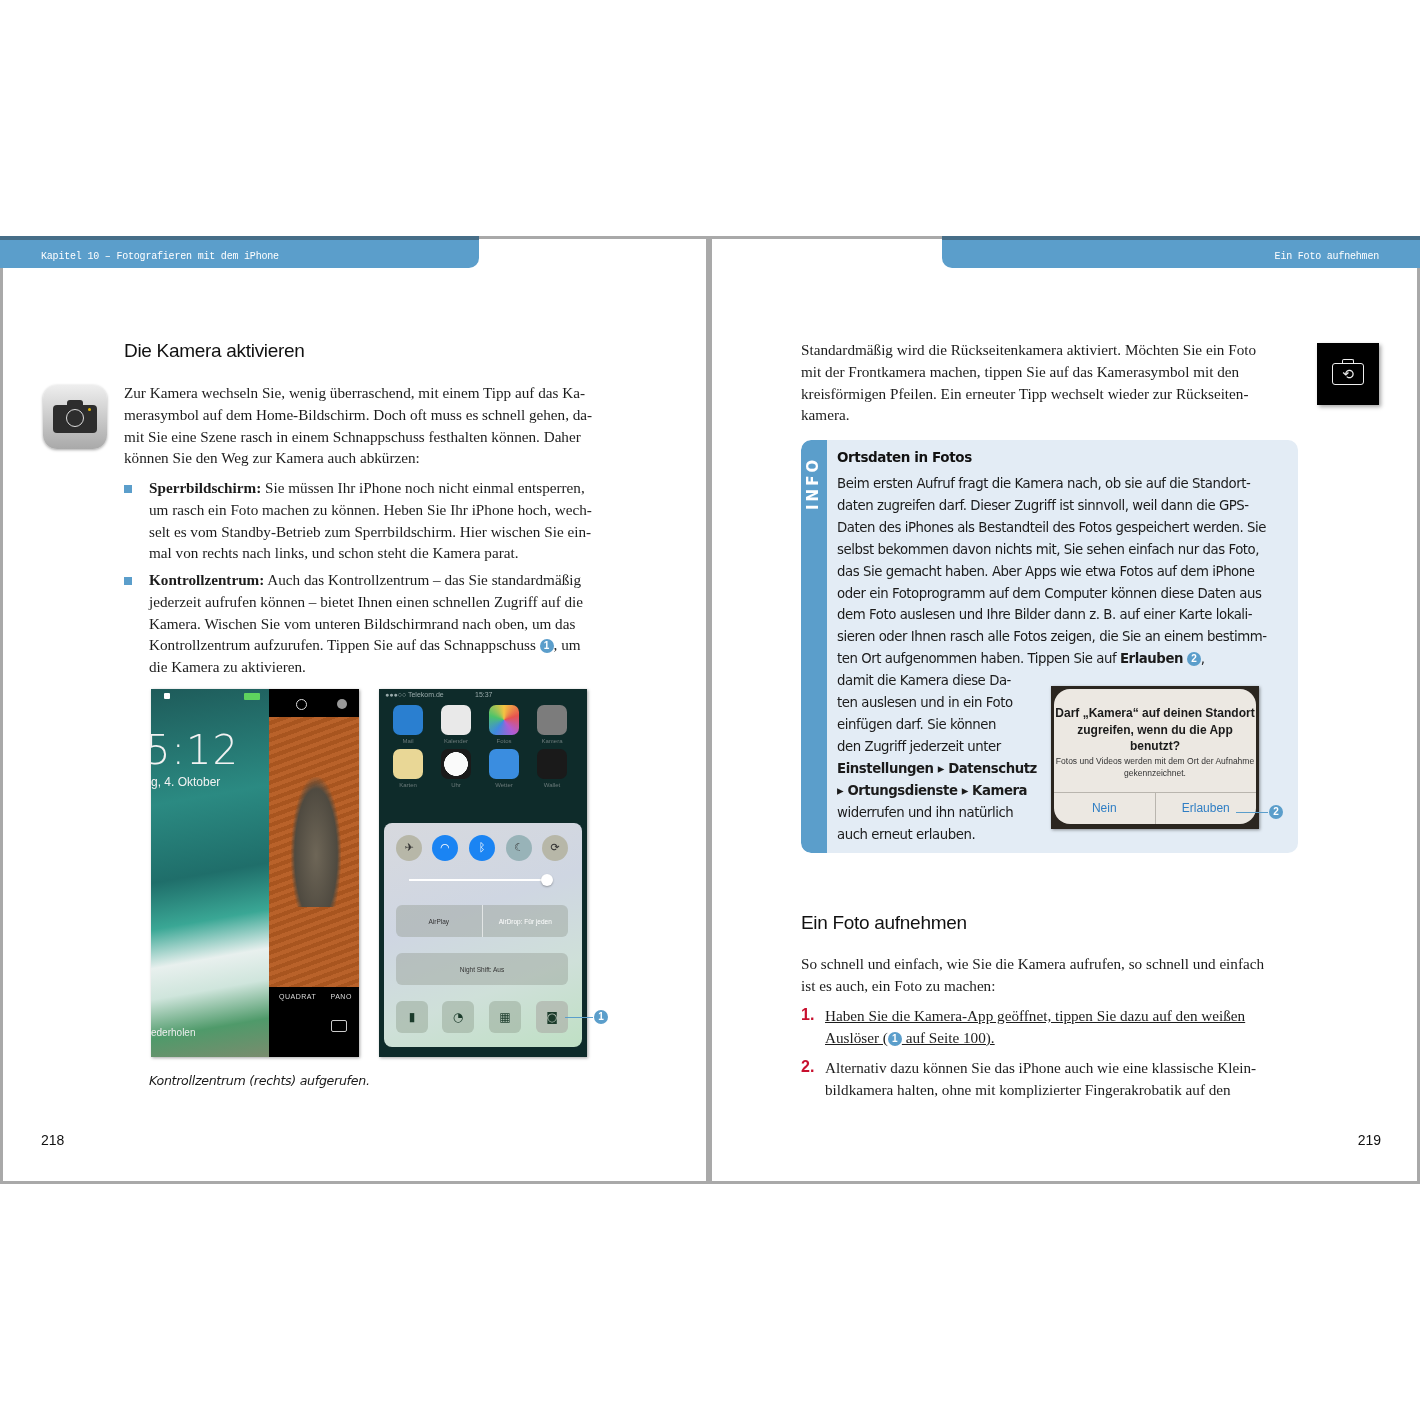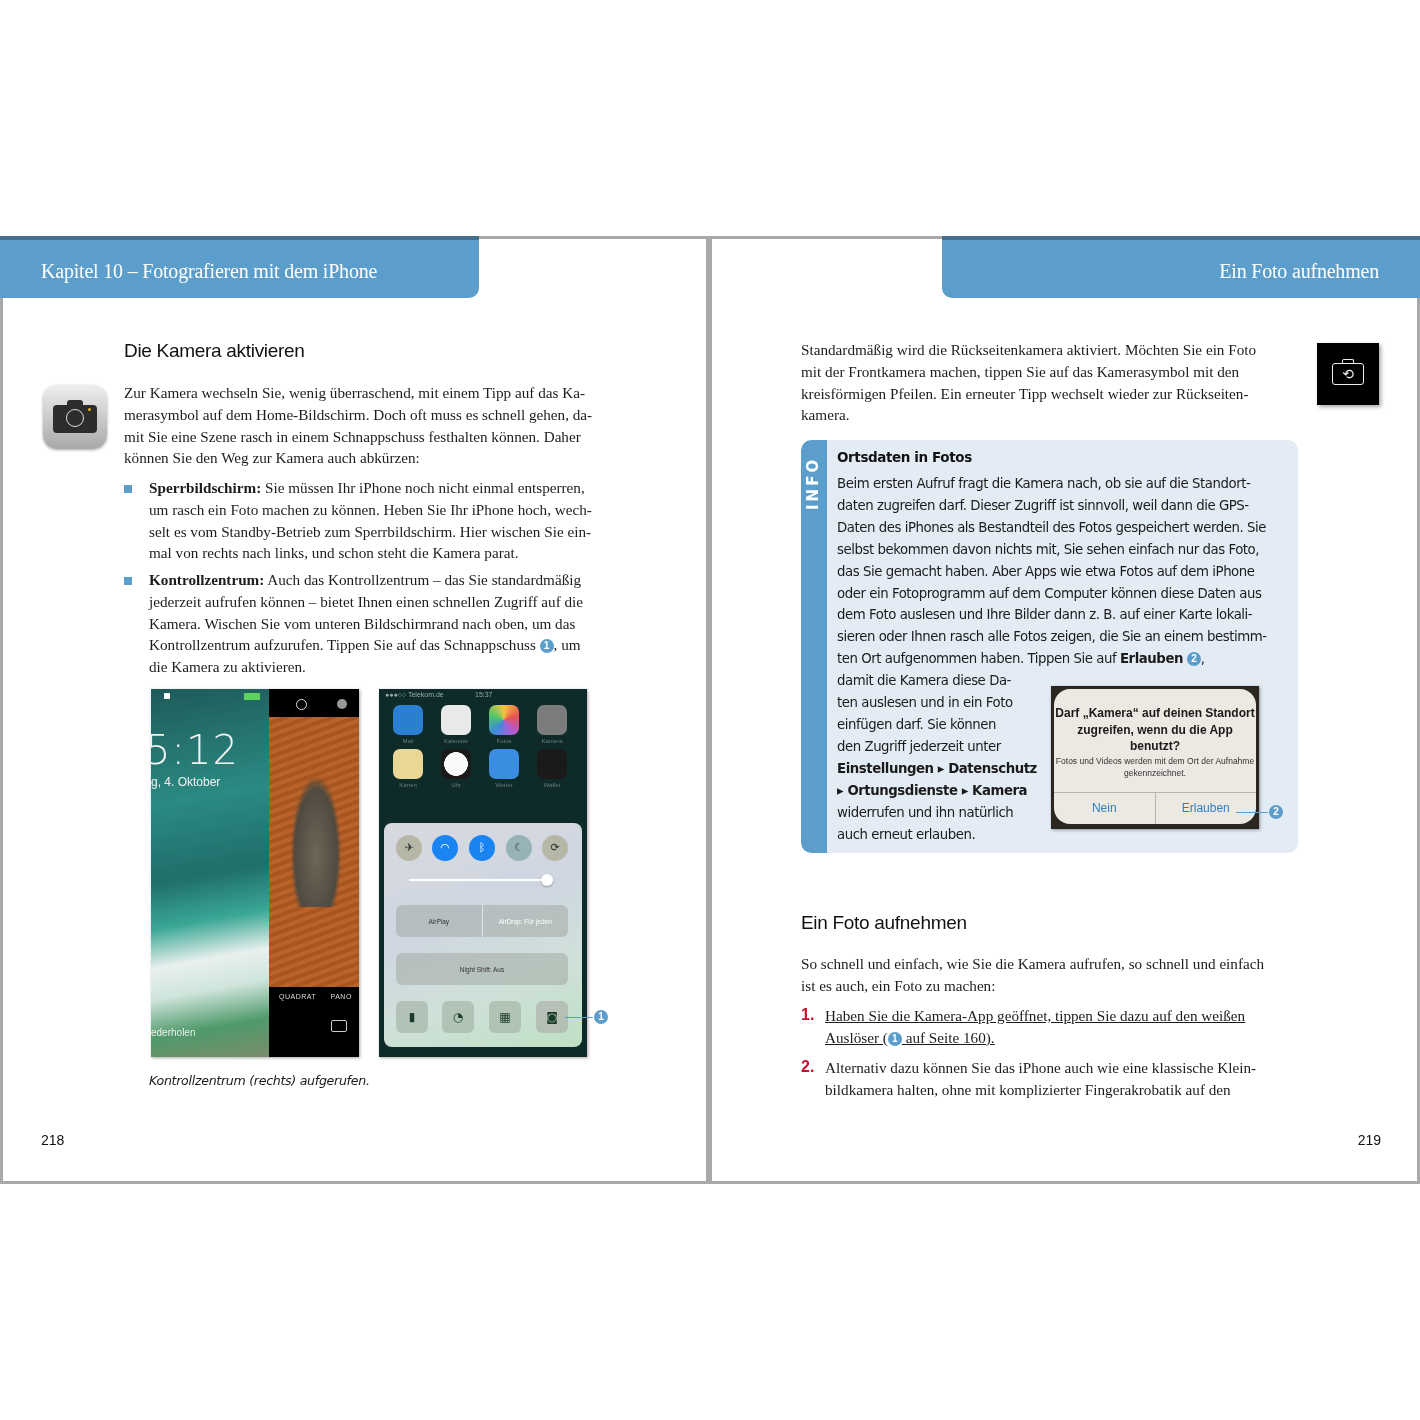--- a/index.html
+++ b/index.html
@@ -8,22 +8,22 @@
 
   .page {
     position: absolute; top: 236px; height: 948px; background: #fff;
     border-top: 3px solid #a9a9a9; border-bottom: 3px solid #a9a9a9;
   }
   .page.left { left: 0; width: 709px; border-left: 3px solid #a9a9a9; border-right: 3px solid #a9a9a9; }
   .page.right { left: 709px; width: 711px; border-left: 3px solid #a9a9a9; border-right: 3px solid #a9a9a9; }
   .gutter { position: absolute; left: 706px; top: 236px; width: 6px; height: 948px; background: #a9a9a9; }
 
   .header-bar {
-    position: absolute; top: -3px; height: 62px; background: #5b9ecb;
-    color: #fff; font-family: Liberation Serif, serif; font-size: 20px;
+    position: absolute; top: -3px; height: 32px; background: #5b9ecb;
+    color: #fff; font-family: Liberation Mono, monospace; font-size: 10px;
     display: flex; align-items: center; letter-spacing: -0.2px;
   }
   .header-bar.left { left: -3px; width: 479px; border-bottom-right-radius: 10px; padding-left: 41px; padding-top: 4px; border-top: 4px solid #466e88; }
   .header-bar.right { right: -3px; width: 478px; border-bottom-left-radius: 10px; justify-content: flex-end; padding-right: 41px; padding-top: 4px; border-top: 4px solid #466e88; }
 
   .h2 { position: absolute; font-family: "Liberation Sans", sans-serif; font-size: 19px; color: #111; letter-spacing: -0.3px; }
   .body-text { position: absolute; font-size: 15.2px; line-height: 21.8px; text-align: justify; color: #1c1c1c; }
   .body-text b { font-weight: bold; }
 
   .camera-app-icon {
@@ -285,21 +285,21 @@
   <div class="h2" style="left:89px; top:673px;">Ein Foto aufnehmen</div>
 
   <div class="body-text" style="left:89px; top:714px; width:497px;">
     <div>So schnell und einfach, wie Sie die Kamera aufrufen, so schnell und einfach</div>
     <div>ist es auch, ein Foto zu machen:</div>
   </div>
 
   <div class="step-num" style="left:89px; top:767px;">1.</div>
   <div class="body-text" style="left:113px; top:766px; width:473px;text-decoration:underline;">
     <div>Haben Sie die Kamera-App geöffnet, tippen Sie dazu auf den weißen</div>
-    <div><span>Auslöser (</span><span class="num-badge">1</span><span> auf Seite 160).</span></div>
+    <div><span>Auslöser (</span><span class="num-badge">1</span><span> auf Seite 100).</span></div>
   </div>
 
   <div class="step-num" style="left:89px; top:819px;">2.</div>
   <div class="body-text" style="left:113px; top:818px; width:473px;">
     <div>Alternativ dazu können Sie das iPhone auch wie eine klassische Klein-</div>
     <div>bildkamera halten, ohne mit komplizierter Fingerakrobatik auf den</div>
   </div>
 
   <div class="page-num" style="right:36px;">219</div>
 </div>

